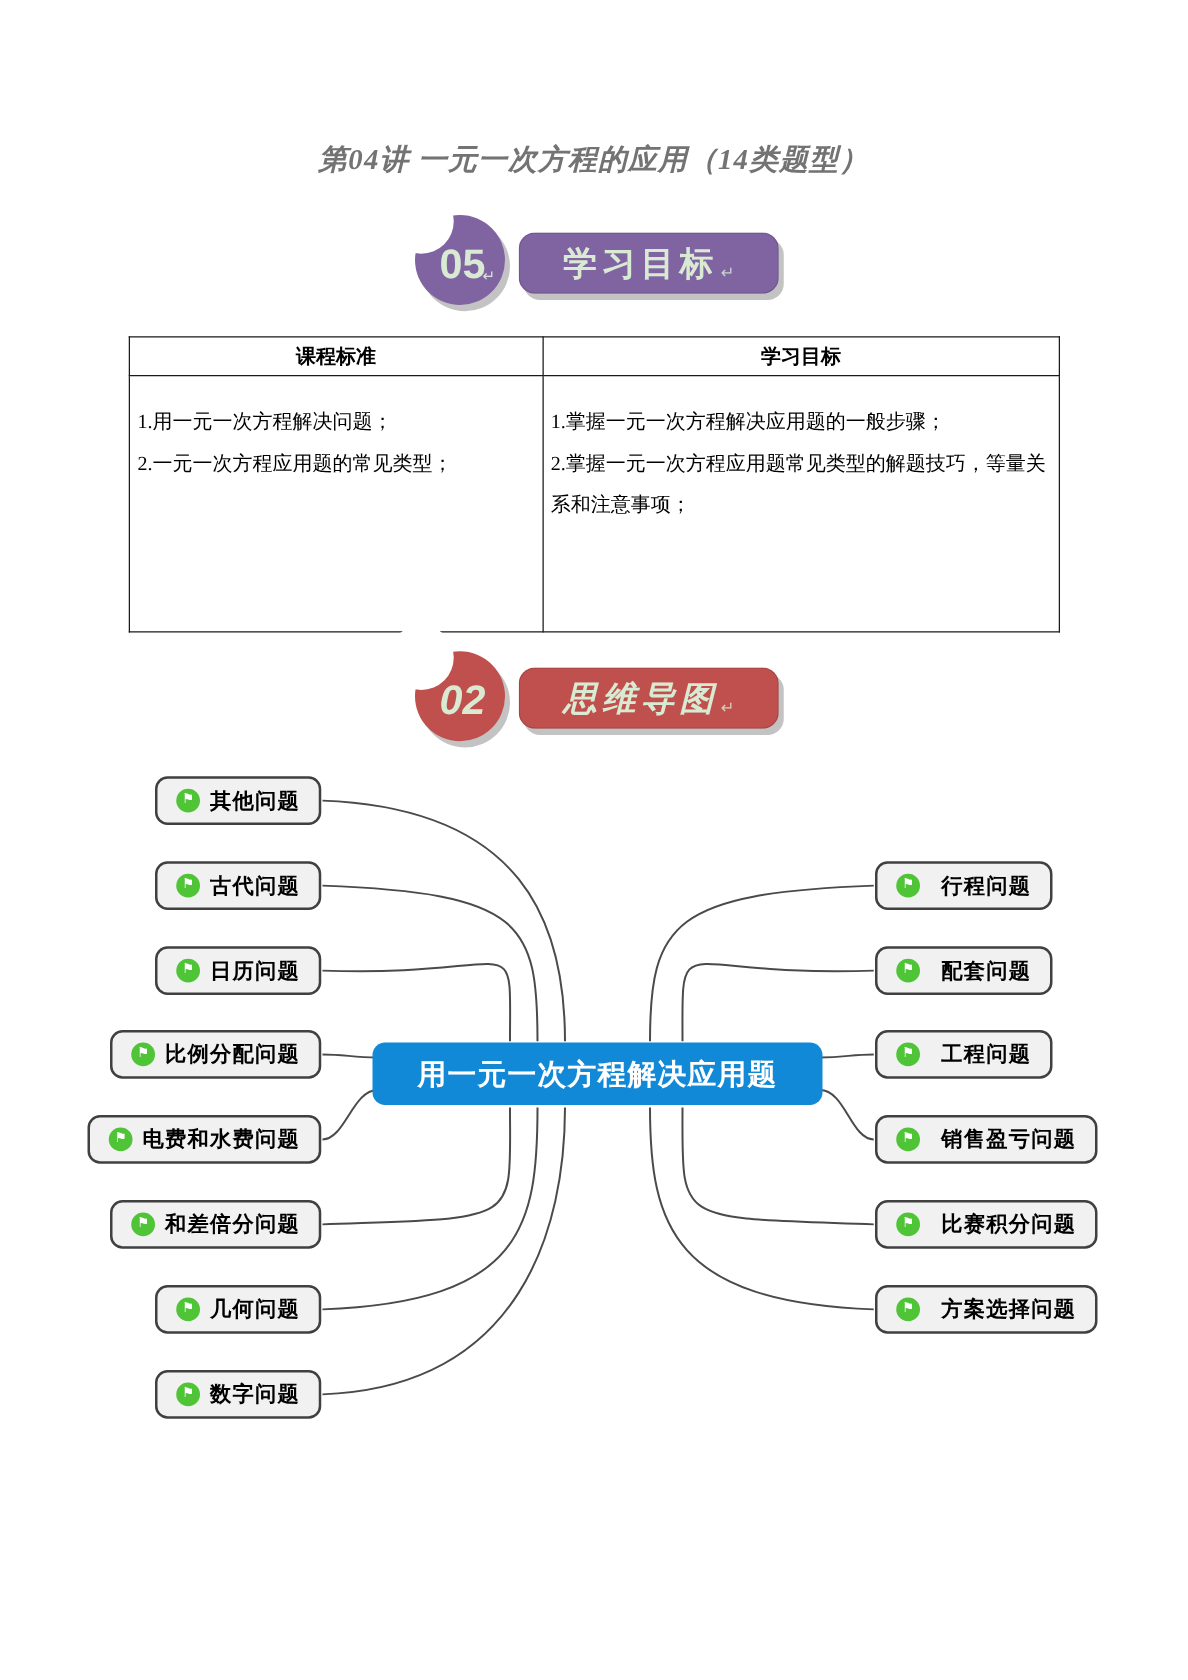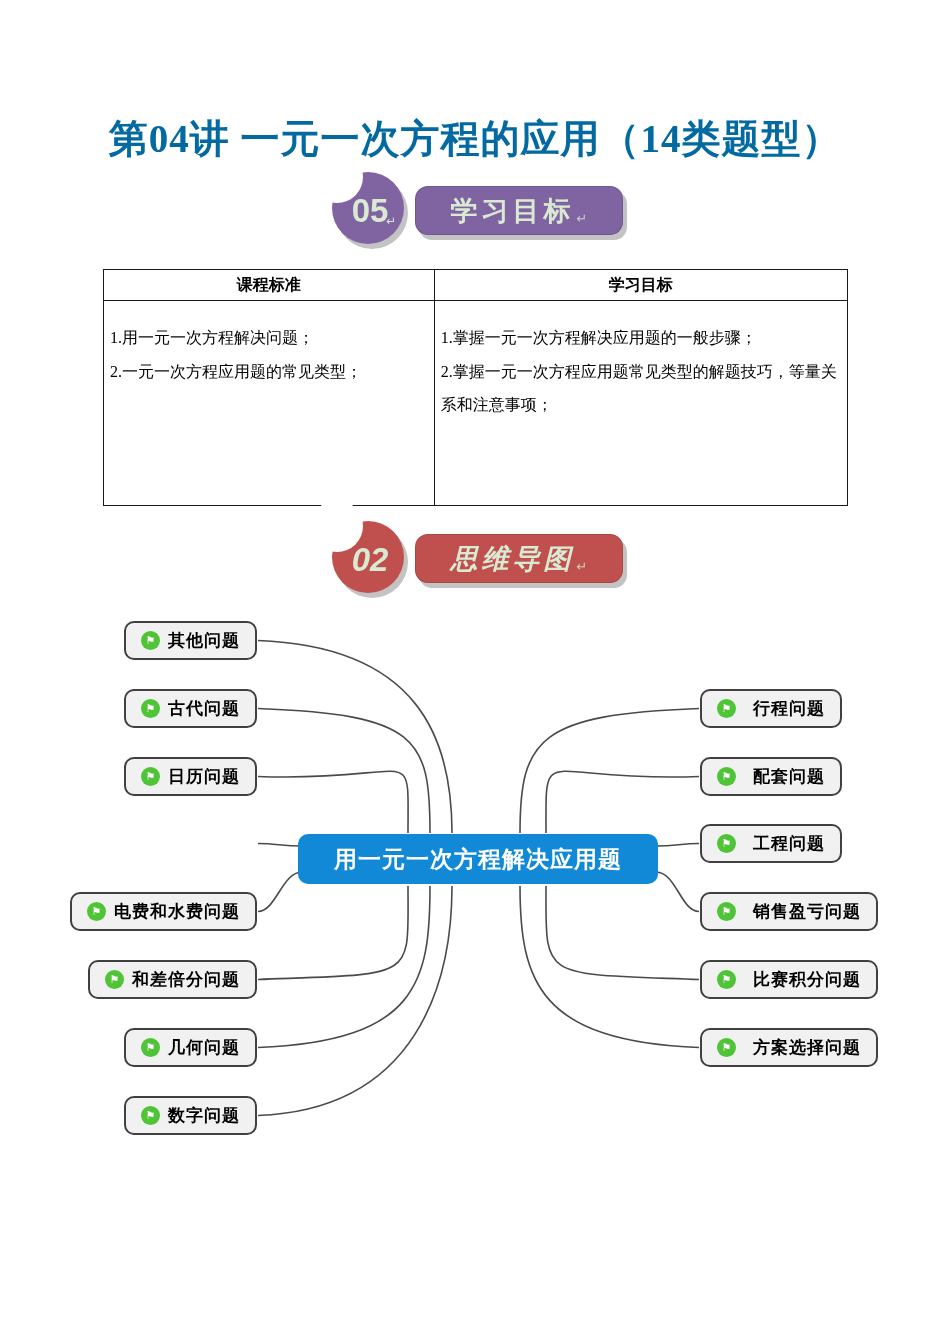--- a/index.html
+++ b/index.html
@@ -4,21 +4,21 @@
 <style>
   html,body{margin:0;padding:0;background:#fff;}
   .page{
     position:relative;width:950px;height:1344px;margin:0 auto;background:#fff;
     overflow:hidden;font-family:"Liberation Sans","DejaVu Sans",sans-serif;
   }
   
   .doc-title{
     position:absolute;top:112px;left:0;right:0;text-align:center;
     font-family:"Liberation Serif","DejaVu Serif",serif;
-    font-weight:bold;font-size:39px;color:#0369a1;letter-spacing:1px;
+    font-weight:bold;font-size:23px;color:#737373;letter-spacing:1px;font-style:italic;
   }
   
   .badge-circle{
     position:absolute;left:332px;width:72px;height:72px;border-radius:50%;
     box-shadow:4px 5px 0 #c3c3c3;
   }
   .badge-circle::before{
     content:"";position:absolute;width:52px;height:52px;border-radius:50%;
     background:#fff;left:-21px;top:-21px;
   }
@@ -145,20 +145,24 @@
     <span class="mlabel">其他问题</span>
   </div>
   <div class="mnode mnode-left" style="top:689px">
     <span class="micon"></span>
     <span class="mlabel">古代问题</span>
   </div>
   <div class="mnode mnode-left" style="top:757px">
     <span class="micon"></span>
     <span class="mlabel">日历问题</span>
   </div>
+  <div class="mnode mnode-left" style="top:824px">
+    <span class="micon"></span>
+    <span class="mlabel">比例分配问题</span>
+  </div>
   <div class="mnode mnode-left" style="top:892px">
     <span class="micon"></span>
     <span class="mlabel">电费和水费问题</span>
   </div>
   <div class="mnode mnode-left" style="top:960px">
     <span class="micon"></span>
     <span class="mlabel">和差倍分问题</span>
   </div>
   <div class="mnode mnode-left" style="top:1028px">
     <span class="micon"></span>

